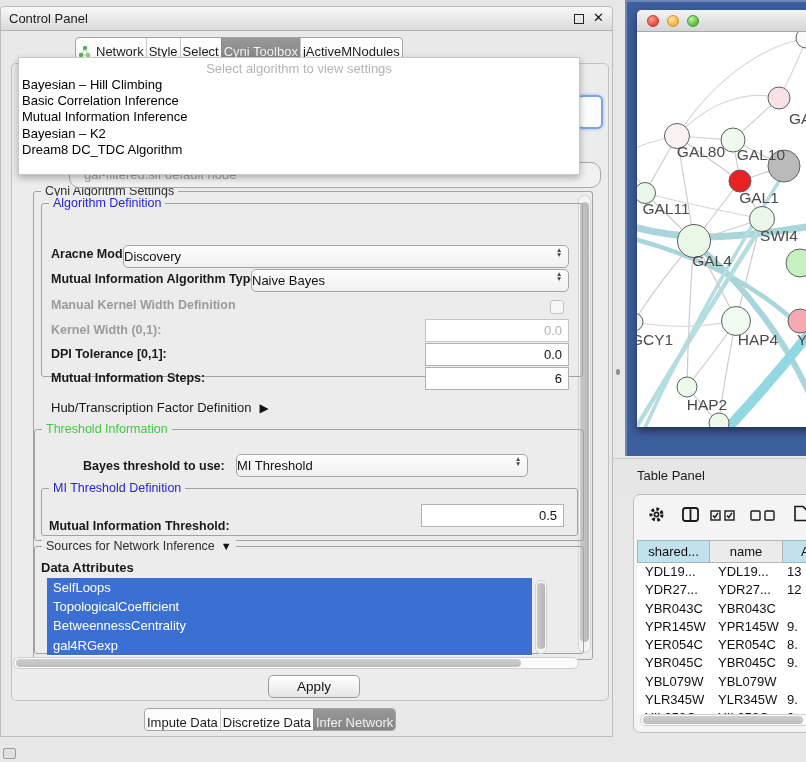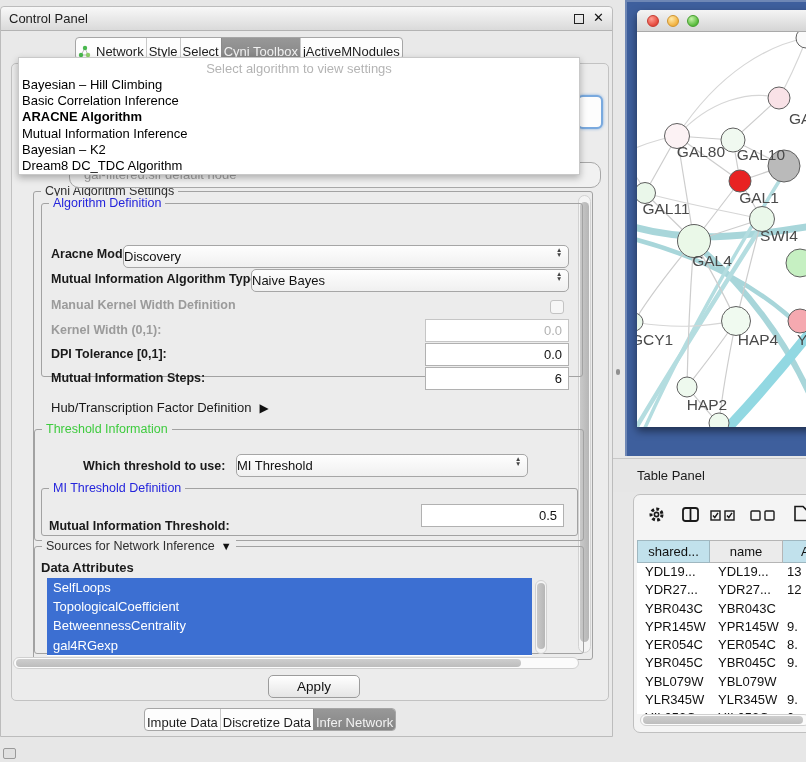--- a/index.html
+++ b/index.html
@@ -151,21 +151,20 @@
     <div class="focus-frag"></div>
     <div class="gal-combo">
       <span>gal-filtered.sif default node</span>
     </div>
 
     <div class="popup">
       <div class="popup-head">Select algorithm to view settings</div>
       <div>
           <div class="popup-item">Bayesian – Hill Climbing</div>
           <div class="popup-item">Basic Correlation Inference</div>
-          <div class="popup-item bold">ARACNE Algorithm</div>
           <div class="popup-item">Mutual Information Inference</div>
           <div class="popup-item">Bayesian – K2</div>
           <div class="popup-item">Dream8 DC_TDC Algorithm</div>
         </div>
     </div>
 
     <div class="group" style="left:32px;top:184px;width:560px;height:469px">
       <span class="group-title">Cyni Algorithm Settings</span>
     </div>
 
@@ -195,21 +194,21 @@
     <span class="lbl" style="left:50px;top:364px">Mutual Information Steps:</span>
     <div class="field" style="left:424px;top:360px;width:144px"><span>6</span></div>
 
     <div class="hub-row" style="left:50px;top:393px">
       <span>Hub/Transcription Factor Definition</span><span class="tri-right">▶</span>
     </div>
 
     <div class="group" style="left:33px;top:422px;width:550px;height:112px">
       <span class="group-title green">Threshold Information</span>
     </div>
-    <span class="lbl" style="left:82px;top:452px">Which threshold to use:</span>
+    <span class="lbl" style="left:82px;top:452px">Bayes threshold to use:</span>
     <div class="combo" style="left:235px;top:447px;width:292px">
       <span>MI Threshold</span>
       <span class="arrows">▴<br>▾</span>
     </div>
     <div class="group" style="left:40px;top:481px;width:537px;height:48px">
       <span class="group-title blue">MI Threshold Definition</span>
     </div>
     <span class="lbl" style="left:48px;top:512px">Mutual Information Threshold:</span>
     <div class="field" style="left:420px;top:497px;width:143px"><span>0.5</span></div>
 

